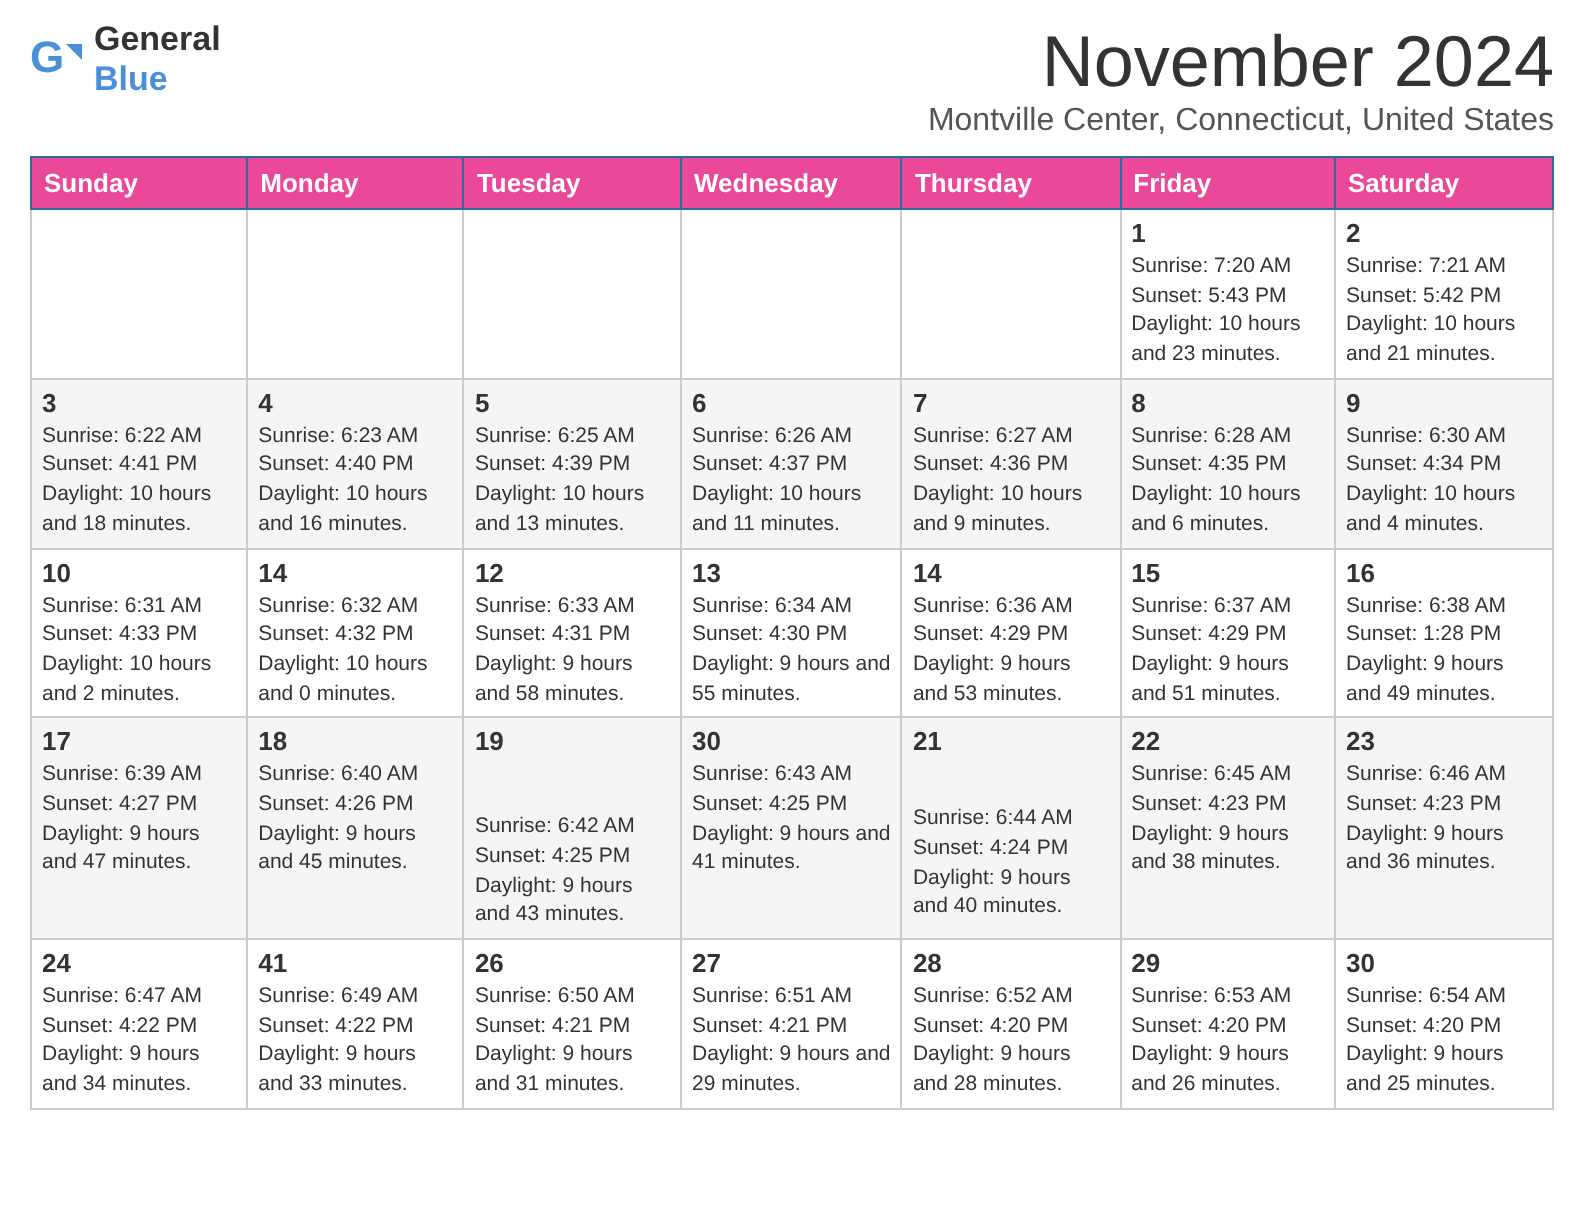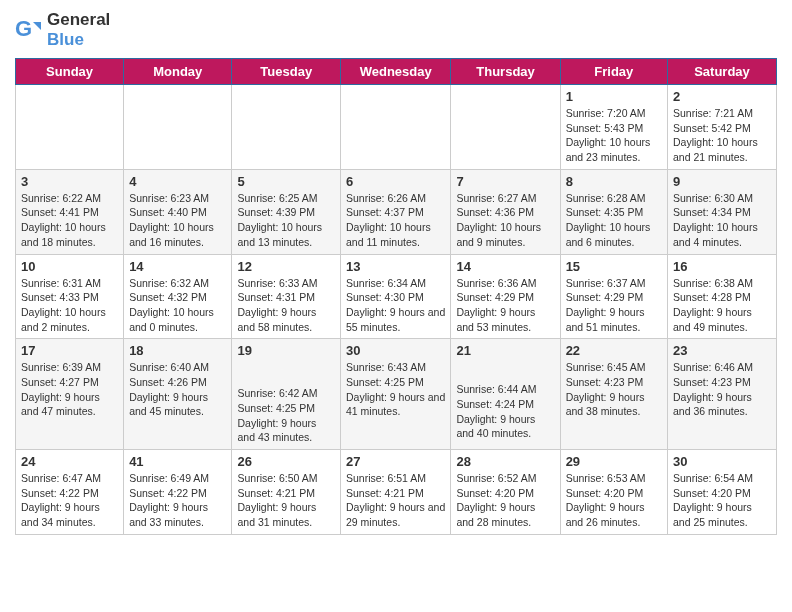--- a/index.html
+++ b/index.html
@@ -36,23 +36,23 @@
     .location-title {
       font-size: 16px;
       color: #555;
     }
     .calendar-table {
       width: 100%;
       border-collapse: collapse;
       border: 1px solid #ccc;
     }
     .calendar-table th {
-      background: #be185d;
+      background: #ec4899;
       color: #fff;
-      text-align: center;
+      text-align: left;
       padding: 5px 6px;
       font-size: 13px;
       border: 1px solid #2c6aa0;
     }
     .calendar-table td {
       border: 1px solid #ccc;
       vertical-align: top;
       padding: 4px 5px;
       font-size: 11px;
       color: #333;
@@ -91,20 +91,24 @@
   <div class="logo">
     <svg class="logo-icon" viewBox="0 0 28 28" xmlns="http://www.w3.org/2000/svg">
       <text x="0" y="20" font-size="22" font-weight="bold" fill="#4a90d9">G</text>
       <polygon points="18,6 26,6 26,14" fill="#4a90d9"></polygon>
     </svg>
     <div>
       <span style="font-size:17px;font-weight:bold;color:#333;margin-top:12px;">General</span><br>
       <span style="font-size:17px;font-weight:bold;color:#4a90d9;">Blue</span>
     </div>
   </div>
+  <div class="title-area">
+    <div class="month-title">November 2024</div>
+    <div class="location-title">Montville Center, Connecticut, United States</div>
+  </div>
 </div>
 
 <table class="calendar-table">
   <thead>
     <tr>
     <th>Sunday</th>
         <th>Monday</th>
         <th>Tuesday</th>
         <th>Wednesday</th>
         <th>Thursday</th>
@@ -209,21 +213,21 @@
         </td>
         <td>
           <span class="day-number">15</span>
           <div class="day-info" style="white-space: pre-line;">Sunrise: 6:37 AM
 Sunset: 4:29 PM
 Daylight: 9 hours and 51 minutes.</div>
         </td>
         <td>
           <span class="day-number">16</span>
           <div class="day-info" style="white-space: pre-line;">Sunrise: 6:38 AM
-Sunset: 4:28 PM
+Sunset: 1:28 PM
 Daylight: 9 hours and 49 minutes.</div>
         </td>
       </tr>
       <tr class="row-even">
         <td>
           <span class="day-number">17</span>
           <div class="day-info" style="white-space: pre-line;">Sunrise: 6:39 AM
 Sunset: 4:27 PM
 Daylight: 9 hours and 47 minutes.</div>
         </td>

